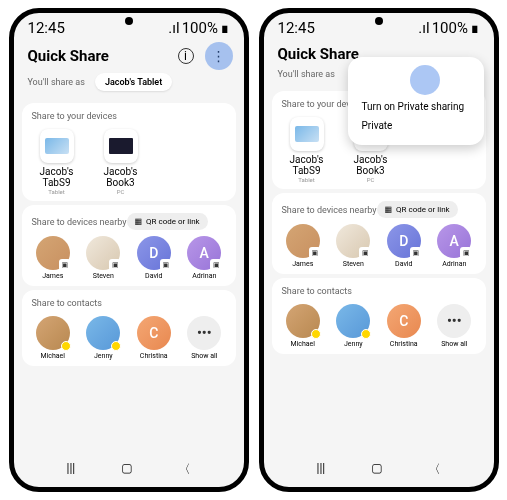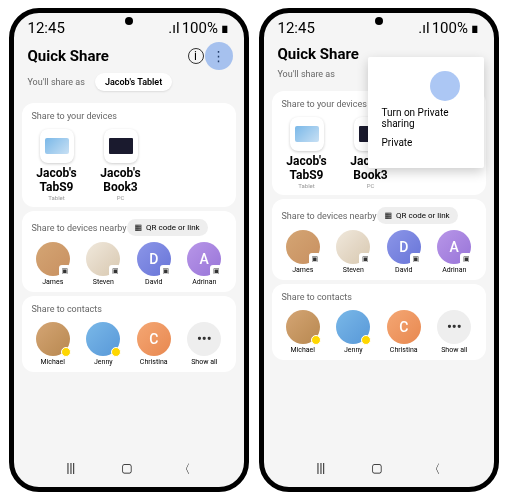--- a/index.html
+++ b/index.html
@@ -1,46 +1,46 @@
 <!DOCTYPE html>
 <html><head>
 <meta charset="utf-8">
 <style>
 *{margin:0;padding:0;box-sizing:border-box;font-family:-apple-system,Roboto,sans-serif}
 body{background:#fff;width:507px;height:500px;display:flex;gap:10px;padding:8px;justify-content:center}
 .phone{width:240px;height:484px;border:5px solid #000;border-radius:30px;background:#f5f5f5;position:relative;overflow:hidden}
 .notch{position:absolute;top:4px;left:50%;transform:translateX(-50%);width:8px;height:8px;background:#000;border-radius:50%}
 .statusbar{display:flex;justify-content:space-between;padding:6px 14px 2px;font-size:15px;font-weight:400}
 .sright{display:flex;align-items:center;gap:2px}
-.header{display:flex;align-items:center;padding:6px 14px;gap:4px}
+.header{display:flex;align-items:center;padding:6px 14px;gap:14px}
 .header h1{font-size:15px;font-weight:700;flex:1}
 .header .ico{width:16px;height:16px;display:flex;align-items:center;justify-content:center;font-size:12px;border:1px solid #333;border-radius:50%}
 .header .dots{width:22px;height:22px;display:flex;align-items:center;justify-content:center;font-size:14px;position:relative}
 .highlight{position:absolute;width:28px;height:28px;border-radius:50%;background:rgba(70,130,230,.45);top:-3px;left:-3px}
 .shareas{display:flex;align-items:center;padding:0 14px 8px;gap:10px;font-size:9px;color:#666}
 .chip{background:#fff;border-radius:12px;padding:4px 10px;font-size:9px;color:#000;font-weight:600;box-shadow:0 1px 2px rgba(0,0,0,.1)}
 .section{background:#fff;margin:4px 8px;border-radius:12px;padding:8px 10px 6px}
 .sectitle{font-size:9px;color:#666;margin-bottom:8px}
 .devrow{display:flex;gap:14px}
 .dev{text-align:center;width:50px}
 .devicon{width:34px;height:34px;border-radius:8px;margin:0 auto 3px;box-shadow:0 1px 3px rgba(0,0,0,.2);display:flex;align-items:center;justify-content:center;background:#fff}
 .screen-t{width:24px;height:16px;background:linear-gradient(135deg,#7ab8e8,#c8e0f4);border-radius:2px}
 .screen-l{width:24px;height:16px;background:#1a1a2e;border-radius:1px}
-.dev .name{font-size:12px;font-weight:700}
+.dev .name{font-size:10px;font-weight:400}
 .dev .type{font-size:6px;color:#999}
 .nearhead{display:flex;justify-content:flex-start;align-items:center;margin-bottom:6px}
 .qrchip{background:#eee;border-radius:12px;padding:4px 8px;font-size:8px;display:flex;align-items:center;gap:4px}
 .people{display:flex;gap:8px}
 .person{text-align:center;width:46px}
 .avatar{width:34px;height:34px;border-radius:50%;margin:0 auto 2px;position:relative;display:flex;align-items:center;justify-content:center;font-size:14px;font-weight:500;color:#fff}
 .badge{position:absolute;bottom:-1px;right:-1px;width:12px;height:12px;background:#fff;border-radius:3px;font-size:7px;display:flex;align-items:center;justify-content:center;color:#333}
 .person .pname{font-size:7px}
 .more{background:#eee;color:#333}
 .navbar{position:absolute;bottom:3px;left:0;right:0;display:flex;justify-content:space-around;padding:6px 30px;font-size:12px}
-.popup{position:absolute;top:44px;right:10px;background:#fff;border-radius:2px;box-shadow:0 4px 12px rgba(0,0,0,.2);padding:16px 14px;z-index:10;width:116px}
+.popup{position:absolute;top:44px;right:10px;background:#fff;border-radius:14px;box-shadow:0 4px 12px rgba(0,0,0,.2);padding:10px 14px;z-index:10;width:136px}
 .popup div{font-size:10px;padding:4px 0;position:relative}
 .highlight2{position:absolute;width:30px;height:30px;border-radius:50%;background:rgba(70,130,230,.45);top:-6px;left:48px}
 .av1{background:linear-gradient(135deg,#d4a574,#c89060)}
 .av2{background:linear-gradient(135deg,#f0e8dc,#d8c8b0)}
 .av3{background:linear-gradient(135deg,#8c96e8,#6874d8)}
 .av4{background:linear-gradient(135deg,#b896e8,#9874d8)}
 .av5{background:linear-gradient(135deg,#d4a574,#b88850)}
 .av6{background:linear-gradient(135deg,#7ab8e8,#5898d8)}
 .av7{background:linear-gradient(135deg,#f4a774,#e88850)}
 .ybadge{position:absolute;bottom:-1px;right:-1px;width:10px;height:10px;background:#ffd700;border-radius:50%;border:1px solid #fff}

